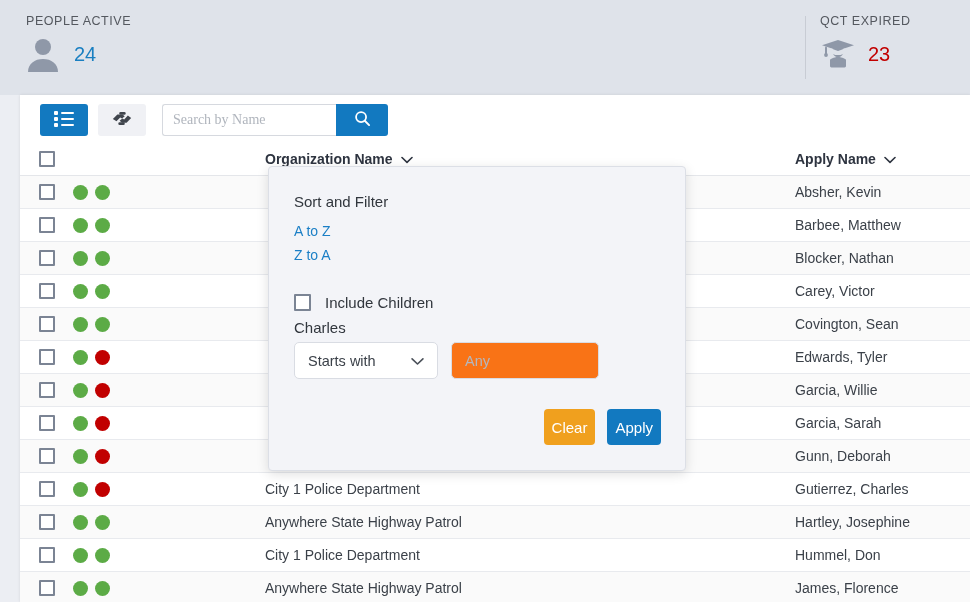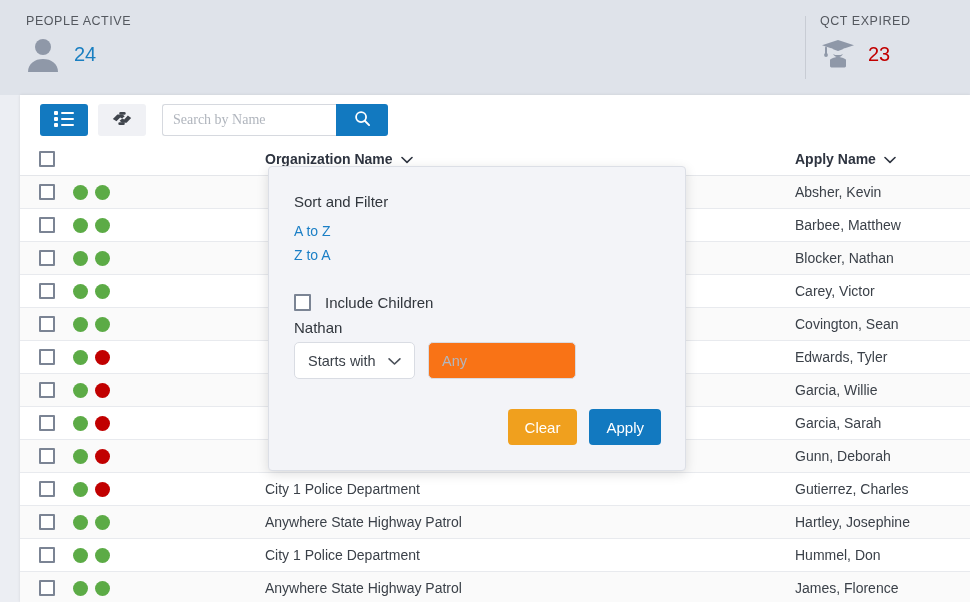--- a/index.html
+++ b/index.html
@@ -106,35 +106,35 @@
     position: absolute; left: 25px; top: 103px; display: flex; align-items: flex-end; gap: 14px; margin-top: 24px;
   }
   .pop-check {
     width: 17px; height: 17px; border: 2px solid #7b8494; background: #fff;
     border-radius: 1px; cursor: pointer;
   }
   .pop-check-label { font-size: 15px; color: #31363d; }
   .pop-filter-label { position:absolute; left:25px; top: 152px; font-size: 15px; color: #31363d; }
   .pop-controls { position: absolute; left: 25px; top: 175px; display: flex; gap: 13px; }
   .pop-select {
-    width: 121px; height: 37px; background: #fff; border: 1px solid #d9dce3;
+    width: 144px; height: 37px; background: #fff; border: 1px solid #d9dce3;
     border-radius: 5px; display: flex; align-items: center; justify-content: space-between;
     padding: 0 13px; cursor: pointer;
   }
   .pop-select span { font-size: 14.5px; color: #3b4149; }
   .pop-text {
     width: 148px; height: 37px; background: #f97316; border: 1px solid #d9dce3;
     border-radius: 5px; padding: 0 13px; font-size: 14.5px; color: #3b4149;
     font-family: "Liberation Sans", sans-serif; outline: none;
   }
   .pop-text::placeholder { color: #b3b7bf; }
   .pop-actions { position: absolute; right: 24px; top: 242px; display: flex; gap: 12px; }
   .btn {
     height: 36px; border: none; border-radius: 4px; color: #fff; font-size: 15px;
-    font-family: "Liberation Sans", sans-serif; cursor: pointer; padding: 0 17px;
+    font-family: "Liberation Sans", sans-serif; cursor: pointer; padding: 0 8px;
   }
   .btn.clear { background: #f0a01e; }
   .btn.apply { background: #1279c0; }
 </style>
 </head>
 <body>
 
 <div id="app">
 
   <div class="kpi-header">
@@ -390,21 +390,21 @@
   <div class="popover">
     <div class="pop-title">Sort and Filter</div>
     <a class="pop-link a1">A to Z</a>
     <a class="pop-link a2">Z to A</a>
 
     <div class="pop-check-row">
       <span class="pop-check"></span>
       <span class="pop-check-label">Include Children</span>
     </div>
 
-    <div class="pop-filter-label">Nathan</div>
+    <div class="pop-filter-label">Charles</div>
 
     <div class="pop-controls">
       <div class="pop-select">
         <span>Starts with</span>
         <span>
           <svg viewBox="0 0 12 8" width="13" height="9" aria-hidden="true">
             <path d="M1 1.5 6 6.3l5-4.8" fill="none" stroke="#4a5059" stroke-width="1.5" stroke-linecap="round" stroke-linejoin="round"></path>
           </svg>
         </span>
       </div>

